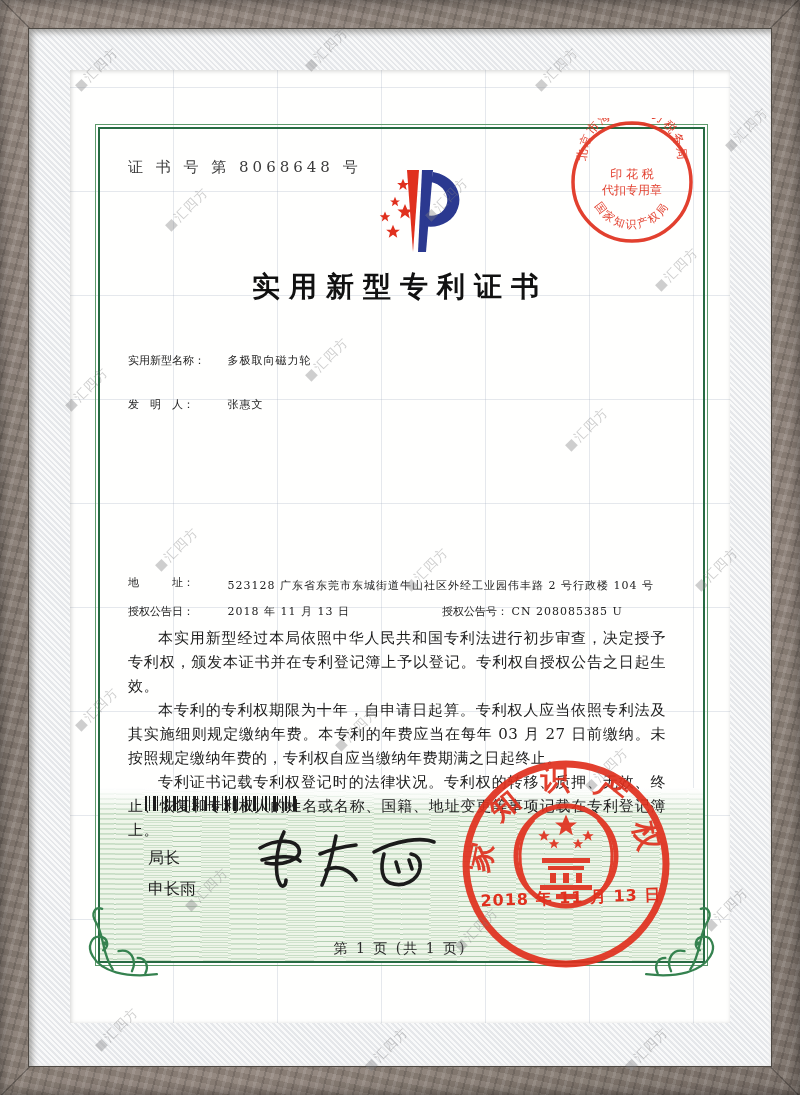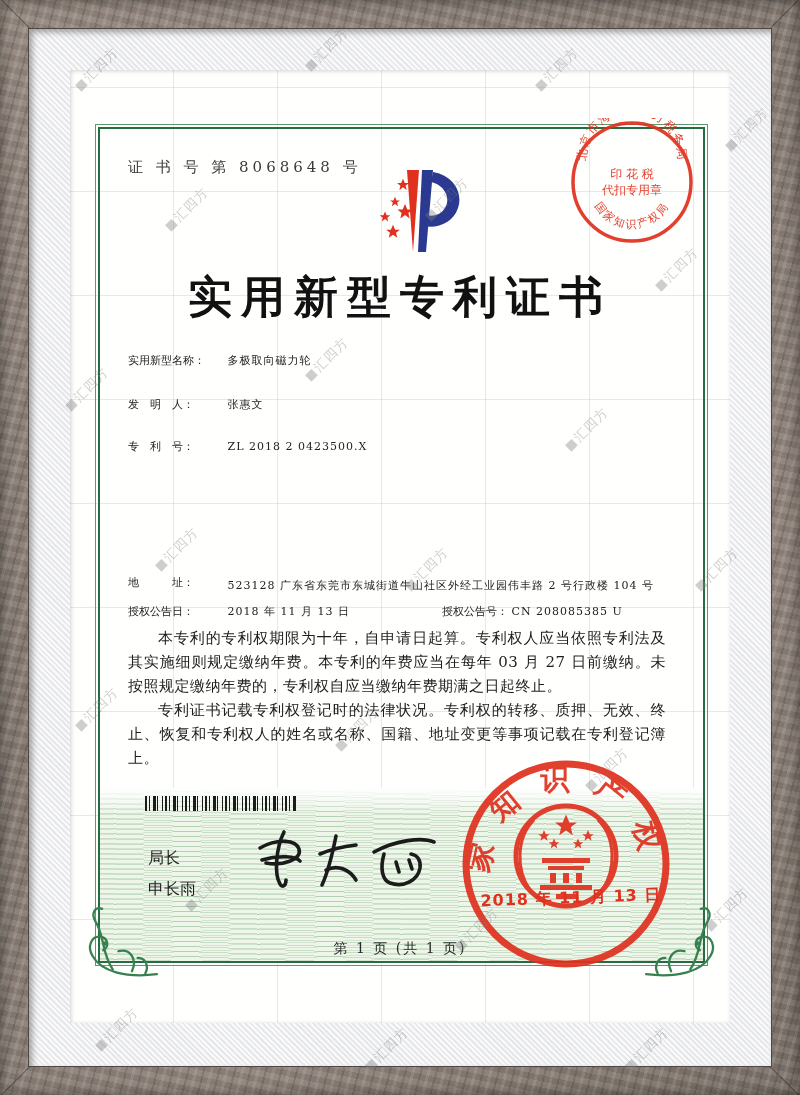--- a/index.html
+++ b/index.html
@@ -53,21 +53,21 @@
   }
   .band::before{content:"";position:absolute;left:0;right:0;top:0;height:26px;
     background:linear-gradient(#ffffff,rgba(255,255,255,0));}
   .flourish{position:absolute;width:96px;height:96px;}
   .fl-left{left:12px;bottom:44px;}
   .fl-right{right:9px;bottom:44px;transform:scaleX(-1);}
   
   .certno{position:absolute;left:58px;top:88px;font-size:15px;letter-spacing:4px;color:#3a3a3a;}
   .logo{position:absolute;left:303px;top:90px;}
   .title{position:absolute;left:0;right:0;top:198px;text-align:center;
-    font-size:44px;font-weight:bold;letter-spacing:9px;color:#111;}
+    font-size:28px;font-weight:bold;letter-spacing:9px;color:#111;}
   .frow{position:absolute;left:58px;font-size:11px;color:#222;white-space:nowrap;}
   .flabel{display:inline-block;min-width:96px;}
   .fvalue{letter-spacing:1px;}
   .addr .fvalue{white-space:normal;display:inline-block;vertical-align:top;width:450px;line-height:22px;letter-spacing:1px;}
   .grant-no{position:absolute;left:372px;}
   .paras{position:absolute;left:58px;right:64px;top:556px;font-size:15px;line-height:24px;color:#1d1d1d;text-align:justify;}
   .paras p{margin:0;text-indent:2em;letter-spacing:.5px;}
   .barcode{position:absolute;left:75px;top:726px;width:152px;height:15px;
     background:repeating-linear-gradient(90deg,
       #1b1b1b 0 2px, transparent 2px 4px,
@@ -146,38 +146,35 @@
   <div class="title">实用新型专利证书</div>
 
   <div class="frow" style="top:283px">
     <span class="flabel">实用新型名称：</span>
     <span class="fvalue">多极取向磁力轮</span>
   </div>
   <div class="frow" style="top:327px">
     <span class="flabel">发　明　人：</span>
     <span class="fvalue">张惠文</span>
   </div>
-  <div class="frow" style="top:369px">
-    <span class="flabel">专　利　号：</span>
-    <span class="fvalue">ZL 2018 2 0423500.X</span>
-  </div>
   <div class="frow addr" style="top:505px">
     <span class="flabel">地　　　址：</span>
     <span class="fvalue">523128 广东省东莞市东城街道牛山社区外经工业园伟丰路 2 号行政楼 104 号</span>
   </div>
   <div class="frow" style="top:534px">
     <span class="flabel">授权公告日：</span>
     <span class="fvalue">2018 年 11 月 13 日</span>
   </div>
   <div class="frow grant-no" style="top:534px">
     <span class="flabel" style="min-width:0">授权公告号：</span>
     <span class="fvalue">CN 208085385 U</span>
   </div>
 
   <div class="paras">
+    <p>本实用新型经过本局依照中华人民共和国专利法进行初步审查，决定授予专利权，颁发本证书并在专利登记簿上予以登记。专利权自授权公告之日起生效。</p>
     <p>本专利的专利权期限为十年，自申请日起算。专利权人应当依照专利法及其实施细则规定缴纳年费。本专利的年费应当在每年 03 月 27 日前缴纳。未按照规定缴纳年费的，专利权自应当缴纳年费期满之日起终止。</p>
     <p>专利证书记载专利权登记时的法律状况。专利权的转移、质押、无效、终止、恢复和专利权人的姓名或名称、国籍、地址变更等事项记载在专利登记簿上。</p>
   </div>
 
   <div class="barcode"></div>
 
   <div class="director">
     <div>局长</div>
     <div>申长雨</div>
   </div>

